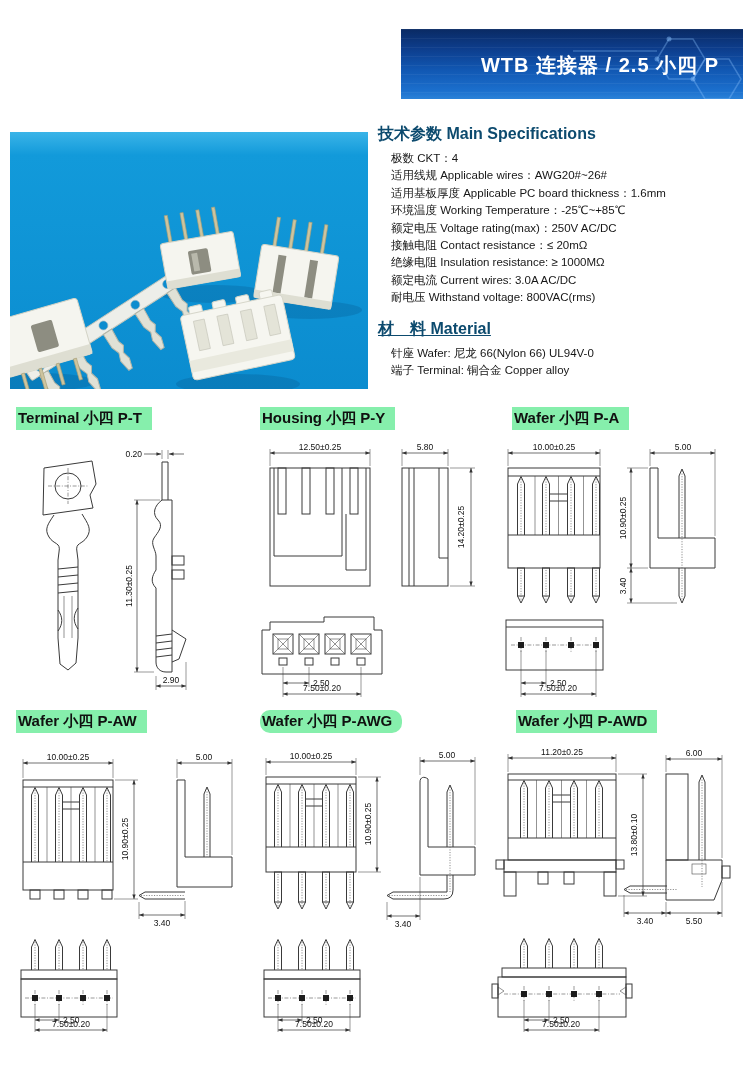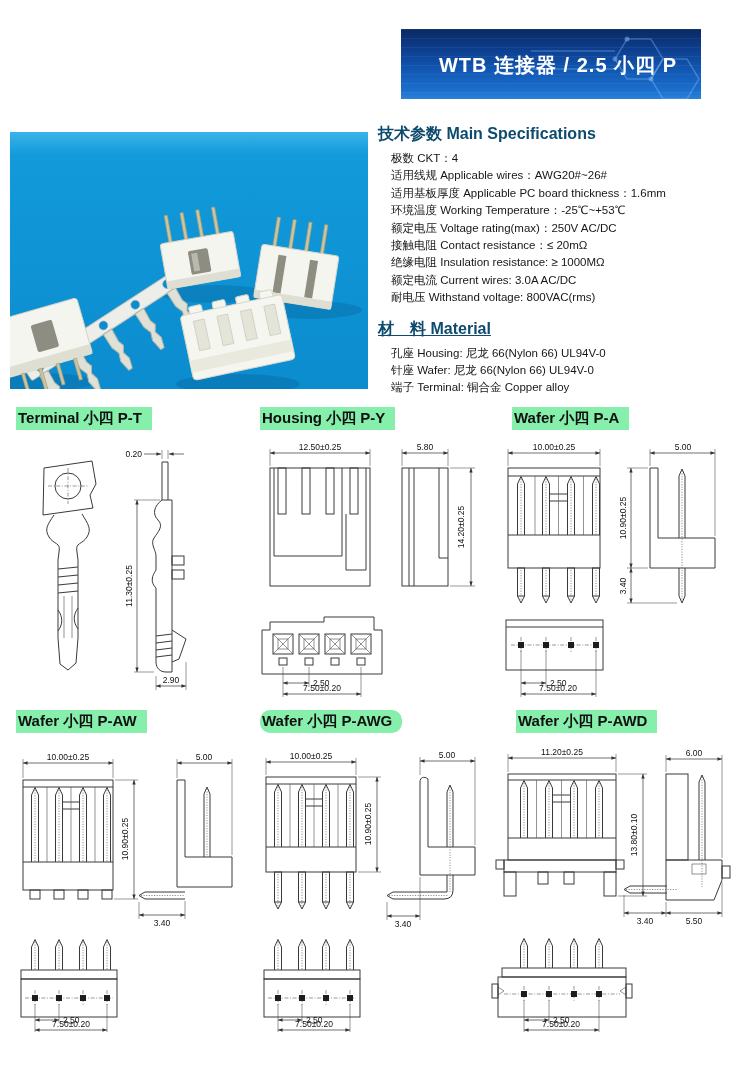--- a/index.html
+++ b/index.html
@@ -4,21 +4,21 @@
 <style>
   html,body { margin:0; padding:0; }
   body {
     width:743px; height:1066px; position:relative; background:#ffffff;
     font-family:"Liberation Sans", sans-serif; overflow:hidden;
   }
   .page { position:absolute; inset:0; }
 
   
   .banner {
-    position:absolute; left:401px; top:29px; width:300px; height:70px;
+    position:absolute; left:401px; top:29px; width:342px; height:70px;
     background:linear-gradient(180deg,#0a2a63 0%,#0d3d8c 28%,#1157b2 58%,#1b6fcd 88%,#2b82d8 100%);
     overflow:hidden;
   }
   .banner .stripes {
     position:absolute; inset:0;
     background:repeating-linear-gradient(180deg, rgba(255,255,255,0.10) 0 1px, transparent 1px 9px);
     opacity:.5;
   }
   .banner-title {
     position:absolute; right:24px; top:50%; transform:translateY(-46%);
@@ -164,30 +164,29 @@
       <rect x="0" y="46" width="104" height="12" fill="#e9e9de"></rect>
     </g>
   </svg>
 
   <div class="specs">
     <div class="blue-head">技术参数 Main Specifications</div>
     <div>
         <div class="spec-line">极数 CKT：4</div>
         <div class="spec-line">适用线规 Applicable wires：AWG20#~26#</div>
         <div class="spec-line">适用基板厚度 Applicable PC board thickness：1.6mm</div>
-        <div class="spec-line">环境温度 Working Temperature：-25℃~+53℃</div>
+        <div class="spec-line">环境温度 Working Temperature：-25℃~+85℃</div>
         <div class="spec-line">额定电压 Voltage rating(max)：250V AC/DC</div>
         <div class="spec-line">接触电阻 Contact resistance：≤ 20mΩ</div>
         <div class="spec-line">绝缘电阻 Insulation resistance: ≥ 1000MΩ</div>
         <div class="spec-line">额定电流 Current wires: 3.0A AC/DC</div>
         <div class="spec-line">耐电压 Withstand voltage: 800VAC(rms)</div>
       </div>
     <div class="blue-head mat-head">材　料 Material</div>
     <div>
-        <div class="spec-line">孔座 Housing: 尼龙 66(Nylon 66) UL94V-0</div>
         <div class="spec-line">针座 Wafer: 尼龙 66(Nylon 66) UL94V-0</div>
         <div class="spec-line">端子 Terminal: 铜合金 Copper alloy</div>
       </div>
   </div>
 
   <div class="sec-title" style="left:16px;  top:407px;">Terminal 小四 P-T</div>
   <div class="sec-title" style="left:260px; top:407px;">Housing 小四 P-Y</div>
   <div class="sec-title" style="left:512px; top:407px;">Wafer 小四 P-A</div>
   <div class="sec-title" style="left:16px;  top:710px;">Wafer 小四 P-AW</div>
   <div class="sec-title" style="left:260px; top:710px;border-radius:10px;">Wafer 小四 P-AWG</div>

